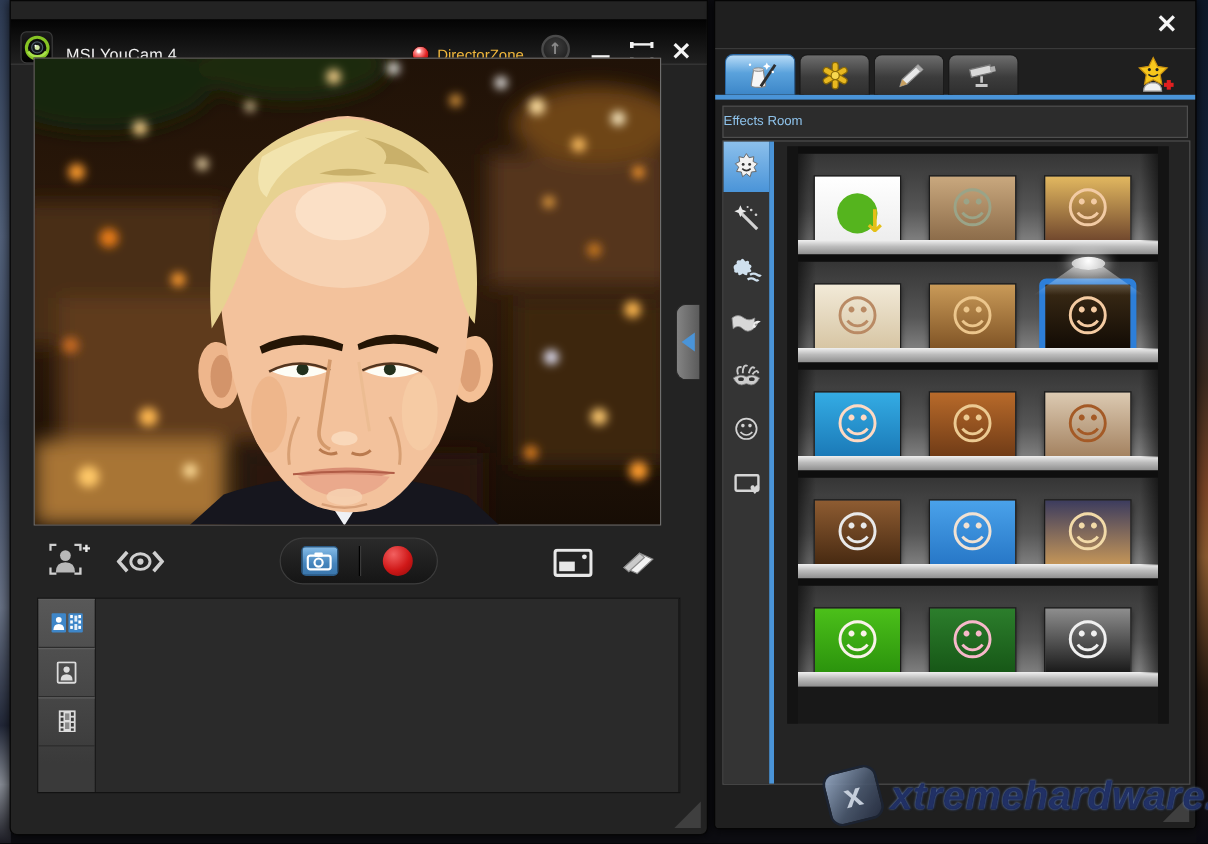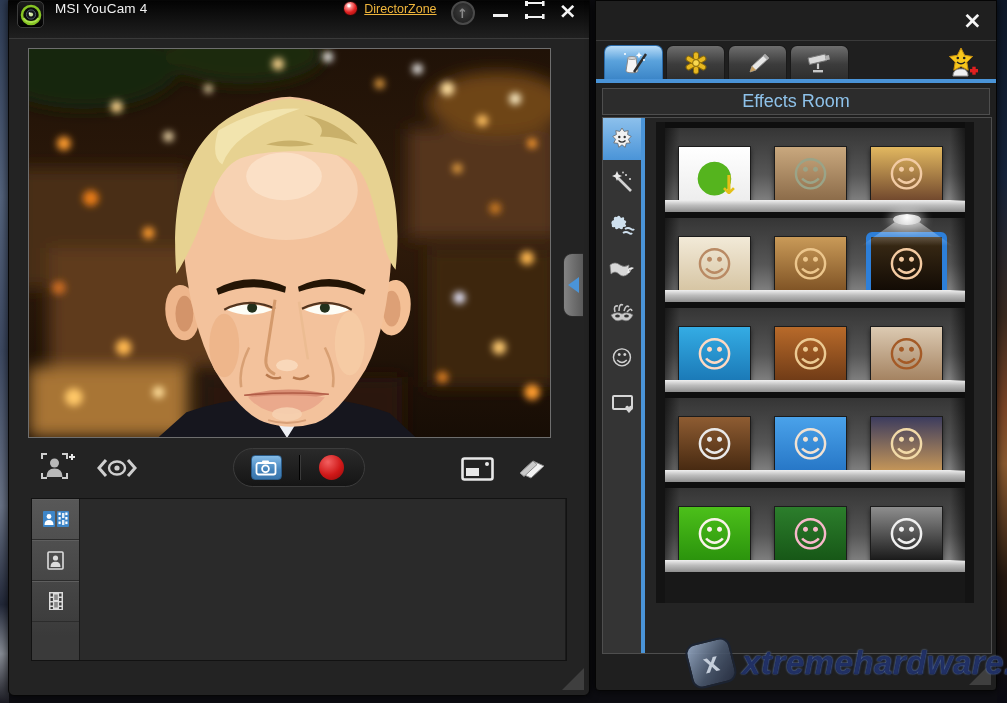--- a/index.html
+++ b/index.html
@@ -12,21 +12,21 @@
     background:linear-gradient(180deg,#2e3c55 0%,#55647e 28%,#3e4a63 50%,#6a7488 72%,#23293a 86%,#8a8f98 93%,#1a1a22 100%); }
   .desk-right { position:absolute; right:0; top:0; width:10px; height:703px;
     background:linear-gradient(180deg,#0e1828 0%,#15233a 25%,#3a2a20 45%,#7a4426 58%,#8a5a30 66%,#241810 82%,#0a0a12 100%); }
 
   
   .win { position:absolute; left:8px; top:0; width:582px; height:696px;
     background:#232323; border:1px solid #060606; border-radius:0 0 6px 6px;
     box-shadow:0 0 10px rgba(0,0,0,.8); }
   .titlebar { position:relative; height:38px;
     background:linear-gradient(180deg,#030303,#161616 65%,#202020);
-    border-bottom:1px solid #3a3a3a; display:flex; align-items:flex-start; padding:0 12px 0 8px; }
+    border-bottom:1px solid #3a3a3a; display:flex; align-items:flex-end; padding:0 12px 0 8px;margin-top:15px; }
   .logo { width:27px; height:27px; border-radius:5px; background:linear-gradient(180deg,#1c1c1c,#000);
     border:1px solid #3c3c3c; display:flex; align-items:center; justify-content:center; }
   .win-title { color:#f0f0f0; font-size:13.5px; margin-left:11px; letter-spacing:.2px; }
   .tb-spacer { flex:1; }
   .dz { display:flex; align-items:center; gap:6px; cursor:pointer; }
   .dz-orb { width:15px; height:15px; border-radius:50%;
     background:radial-gradient(circle at 38% 28%, #ffffff 8%, #ff9090 20%, #e02020 55%, #8a0a0a 100%);
     border:1px solid #2a0a0a; }
   .dz-label { color:#f0b63c; font-size:12.5px; text-decoration:underline; }
   .upload-btn { width:24px; height:24px; border-radius:50%; margin-left:14px;
@@ -99,21 +99,21 @@
     cursor:pointer; font-family:"DejaVu Sans",sans-serif; }
   .tabs { position:relative; display:flex; align-items:flex-end; height:38px; padding-left:8px; gap:3px; }
   .tab { width:59px; height:34px; border-radius:7px 7px 0 0; cursor:pointer;
     background:linear-gradient(180deg,#6e6e6e,#3c3c3c 55%,#2e2e2e); border:1px solid #191919; border-bottom:none;
     display:flex; align-items:center; justify-content:center; }
   .tab.active { background:linear-gradient(180deg,#b8dcf8,#5aa2dc 45%,#3c86c8); border-color:#2a6aa8; }
   .add-star { margin-left:auto; margin-right:14px; width:42px; height:34px; cursor:pointer;
     display:flex; align-items:center; justify-content:center; }
   .blue-bar { height:4px; background:#4a94d8; }
   .fx-header { margin:5px 6px 0 6px; height:27px; background:#2c2c2c; border:1px solid #4e4e4e;
-    color:#8ec2ea; font-size:18px; text-align:center; line-height:25px; }
+    color:#8ec2ea; font-size:11px; text-align:left; line-height:25px; }
   .content { position:absolute; left:6px; top:116px; width:390px; height:537px;
     border:1px solid #4e4e4e; background:#242424; }
   .cats { position:absolute; left:0; top:0; bottom:0; width:38px; background:#343434; }
   .cat { height:44px; display:flex; align-items:center; justify-content:center; cursor:pointer; }
   .cat.active { height:42px; background:linear-gradient(180deg,#8cc0ec,#4a94d8); }
   .blue-line { position:absolute; left:38px; top:0; bottom:0; width:4px; background:#4a94d8; }
   .cat-glyph { color:#d2d2d2; font-size:21px; font-family:"DejaVu Sans",sans-serif; line-height:1; }
   .frame-ic { width:21px; height:15px; border:2px solid #d6d6d6; border-radius:2px; position:relative; }
   .frame-ic span { position:absolute; right:-3px; bottom:-7px; color:#d6d6d6; font-size:10px;
     font-family:"DejaVu Sans",sans-serif; }

